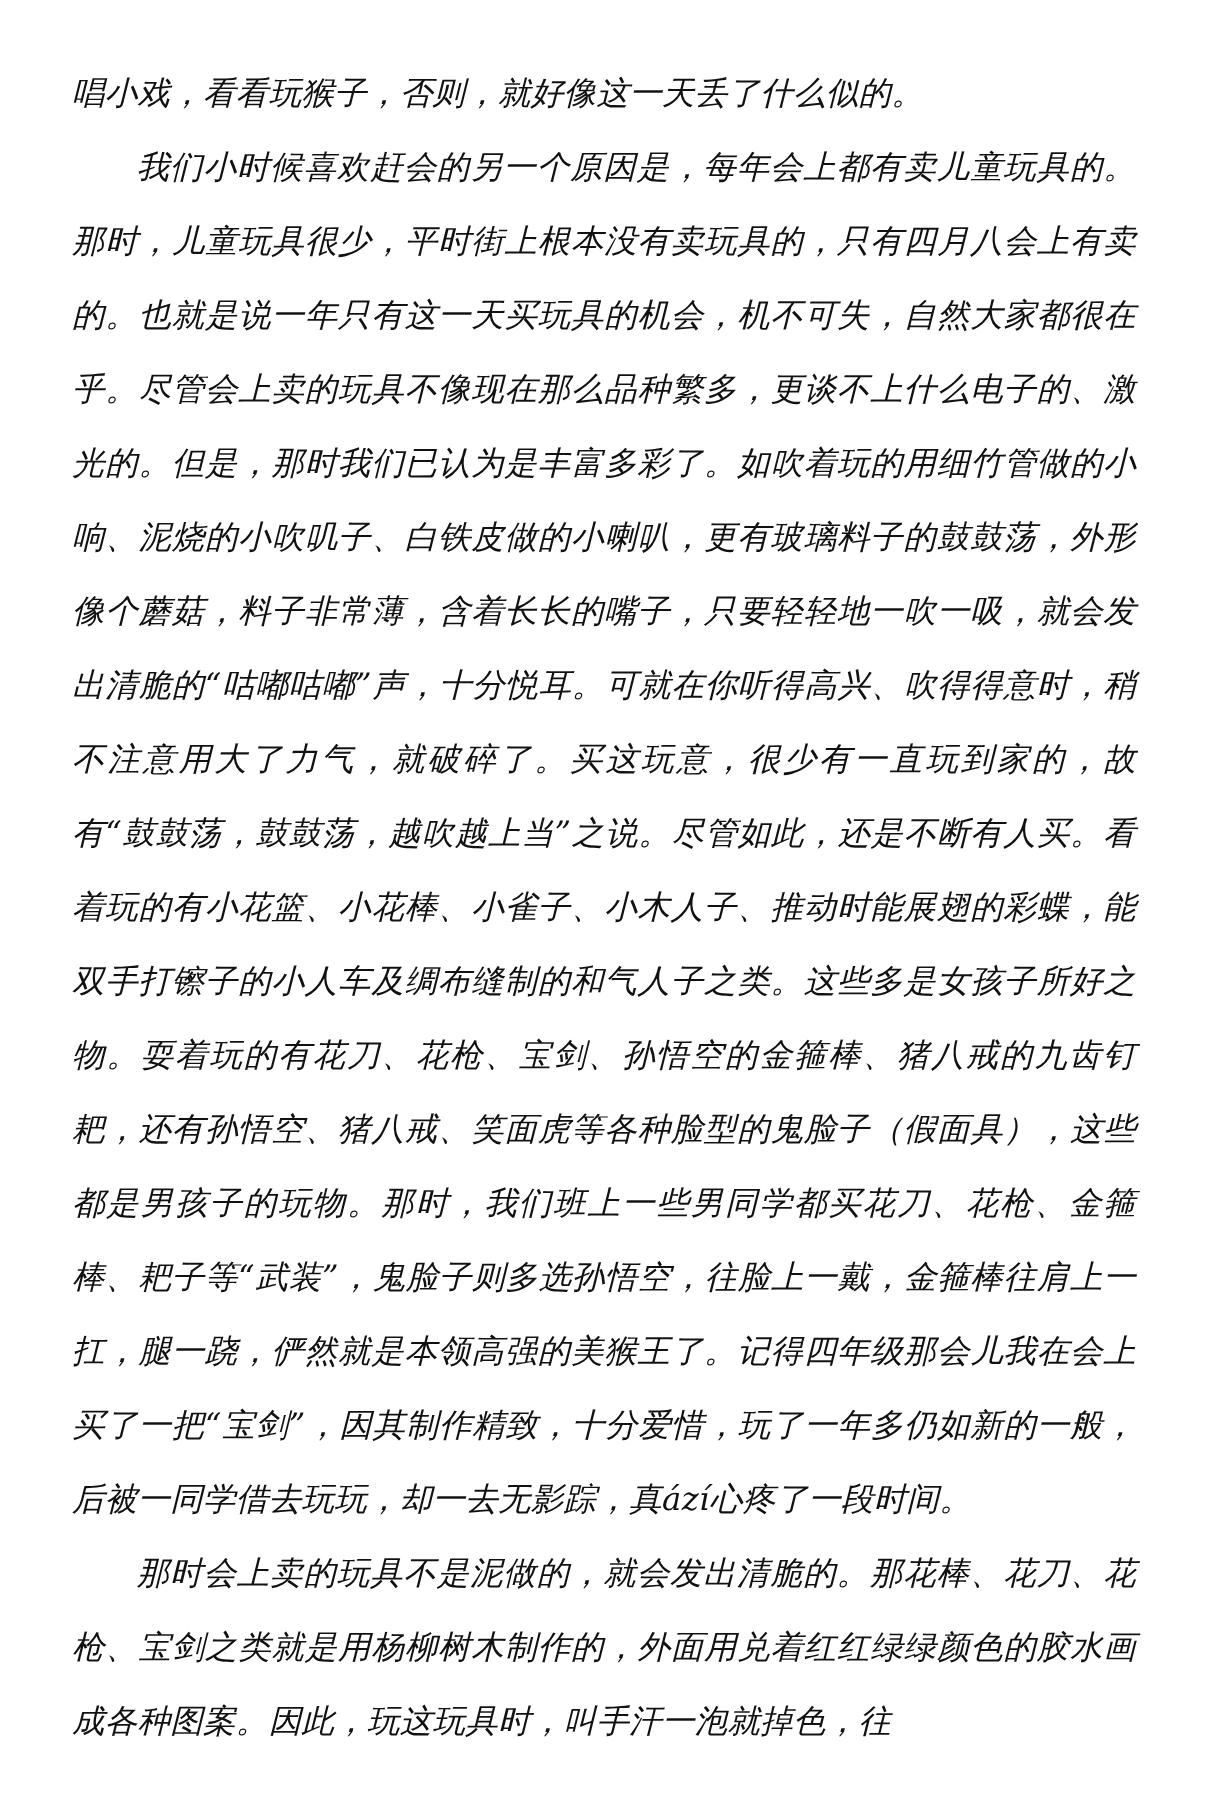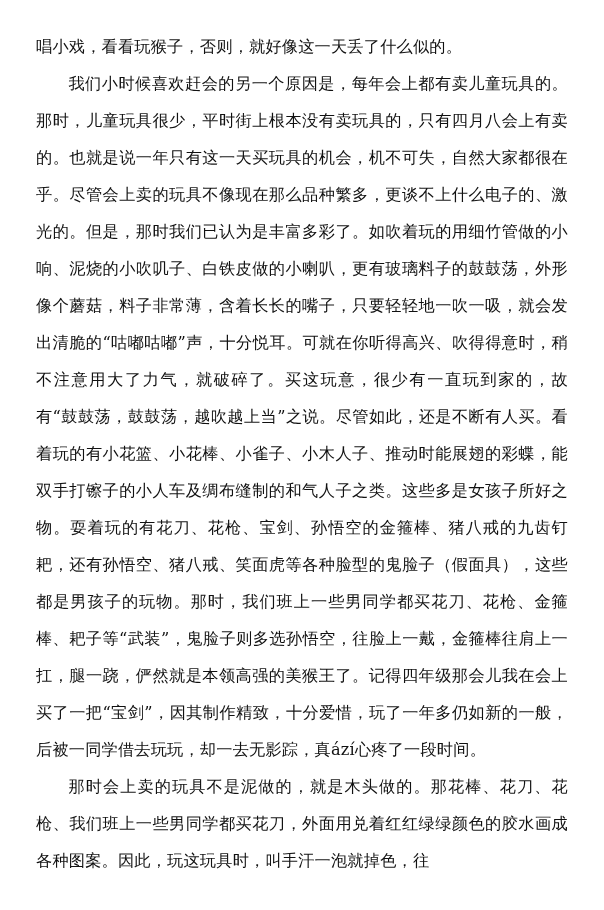--- a/index.html
+++ b/index.html
@@ -25,27 +25,28 @@
     font-size: 16.2px;
     line-height: 37px;
     text-align: justify;
     text-justify: inter-ideograph;
     letter-spacing: 0.2px;
     color: #111111;
   }
   .para {
     margin: 0;
     text-indent: 0;
+    font-style: italic;
   }
   .para.indent {
     text-indent: 2em;
   }
 </style>
 </head>
 <body>
 
 <div class="page">
   <div class="body-text">
     <p class="para">唱小戏，看看玩猴子，否则，就好像这一天丢了什么似的。</p>
     <p class="para indent">我们小时候喜欢赶会的另一个原因是，每年会上都有卖儿童玩具的。那时，儿童玩具很少，平时街上根本没有卖玩具的，只有四月八会上有卖的。也就是说一年只有这一天买玩具的机会，机不可失，自然大家都很在乎。尽管会上卖的玩具不像现在那么品种繁多，更谈不上什么电子的、激光的。但是，那时我们已认为是丰富多彩了。如吹着玩的用细竹管做的小响、泥烧的小吹叽子、白铁皮做的小喇叭，更有玻璃料子的鼓鼓荡，外形像个蘑菇，料子非常薄，含着长长的嘴子，只要轻轻地一吹一吸，就会发出清脆的“咕嘟咕嘟”声，十分悦耳。可就在你听得高兴、吹得得意时，稍不注意用大了力气，就破碎了。买这玩意，很少有一直玩到家的，故有“鼓鼓荡，鼓鼓荡，越吹越上当”之说。尽管如此，还是不断有人买。看着玩的有小花篮、小花棒、小雀子、小木人子、推动时能展翅的彩蝶，能双手打镲子的小人车及绸布缝制的和气人子之类。这些多是女孩子所好之物。耍着玩的有花刀、花枪、宝剑、孙悟空的金箍棒、猪八戒的九齿钉耙，还有孙悟空、猪八戒、笑面虎等各种脸型的鬼脸子（假面具），这些都是男孩子的玩物。那时，我们班上一些男同学都买花刀、花枪、金箍棒、耙子等“武装”，鬼脸子则多选孙悟空，往脸上一戴，金箍棒往肩上一扛，腿一跷，俨然就是本领高强的美猴王了。记得四年级那会儿我在会上买了一把“宝剑”，因其制作精致，十分爱惜，玩了一年多仍如新的一般，后被一同学借去玩玩，却一去无影踪，真ází心疼了一段时间。</p>
-    <p class="para indent">那时会上卖的玩具不是泥做的，就是木头做的。那花棒、花刀、花枪、我们班上一些男同学都买花刀，外面用兑着红红绿绿颜色的胶水画成各种图案。因此，玩这玩具时，叫手汗一泡就掉色，往</p>
+    <p class="para indent">那时会上卖的玩具不是泥做的，就会发出清脆的。那花棒、花刀、花枪、宝剑之类就是用杨柳树木制作的，外面用兑着红红绿绿颜色的胶水画成各种图案。因此，玩这玩具时，叫手汗一泡就掉色，往</p>
   </div>
 </div>
 
 </body></html>

